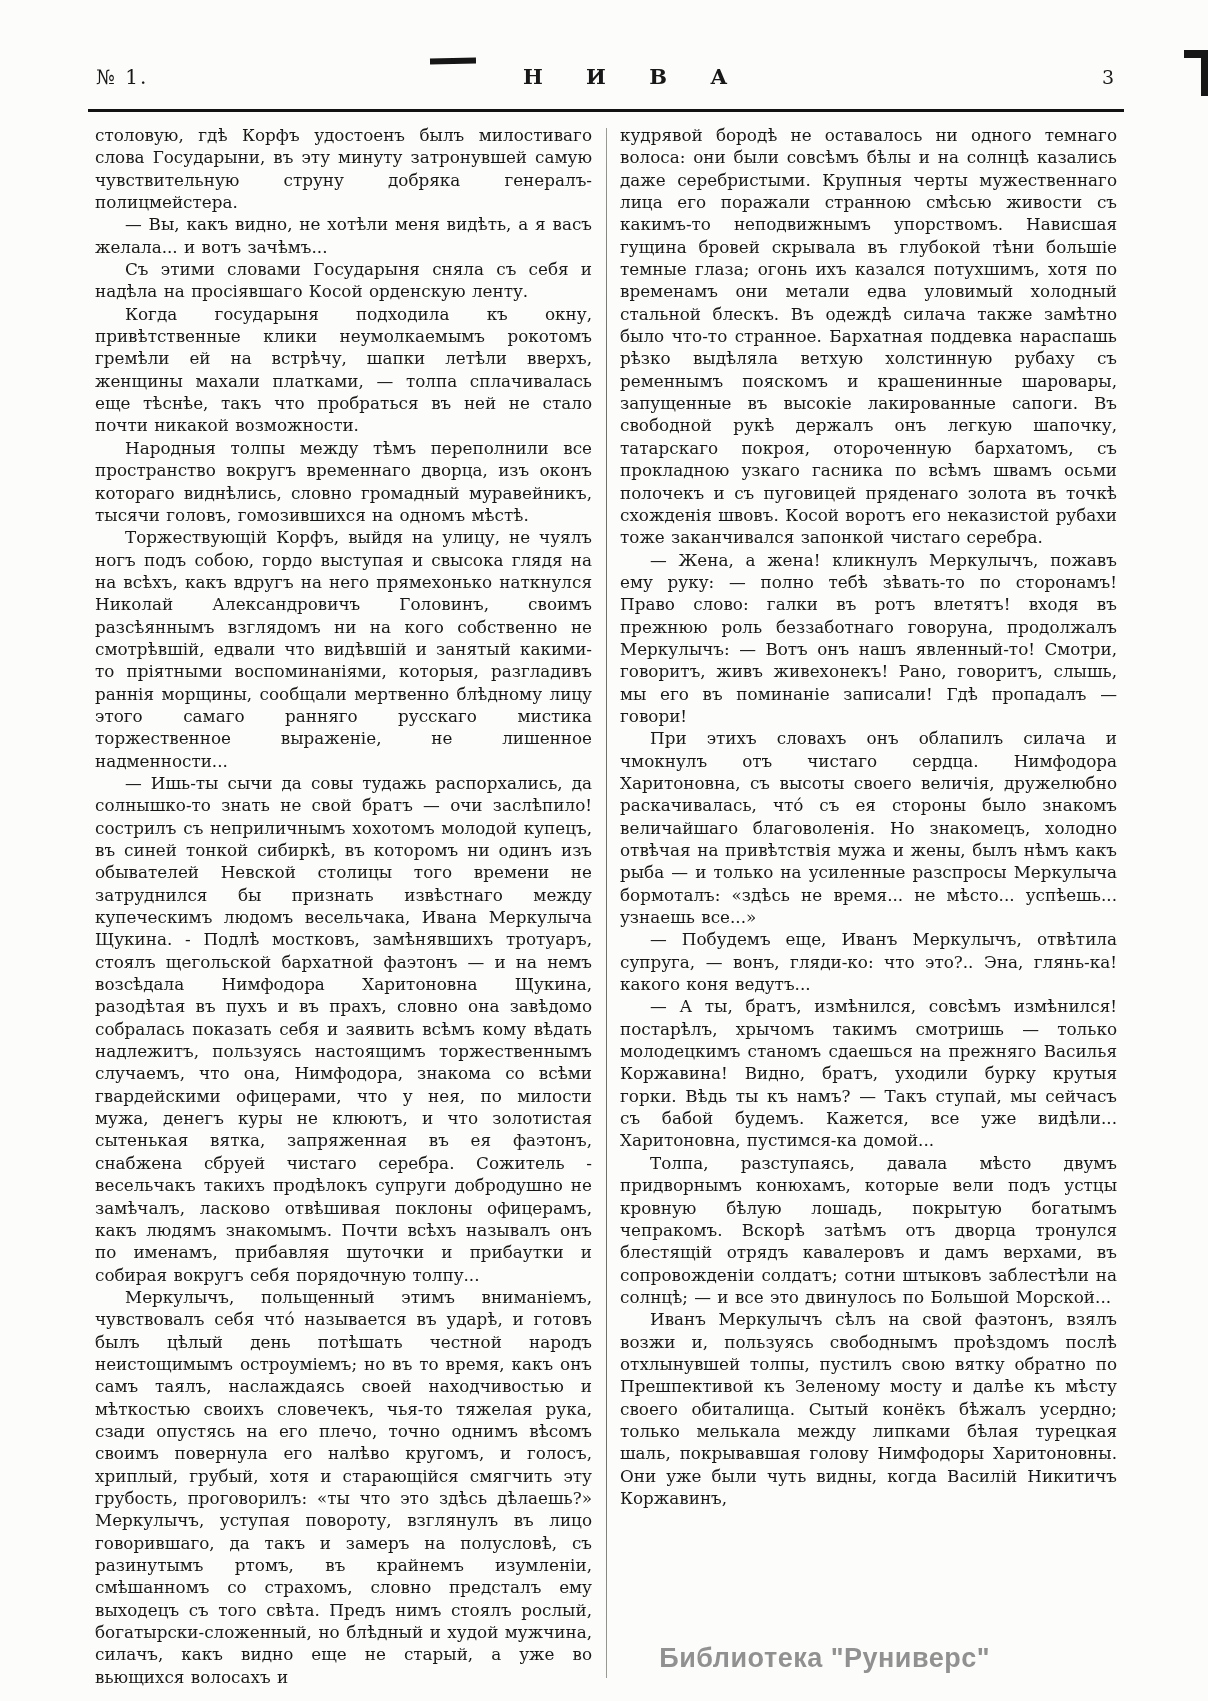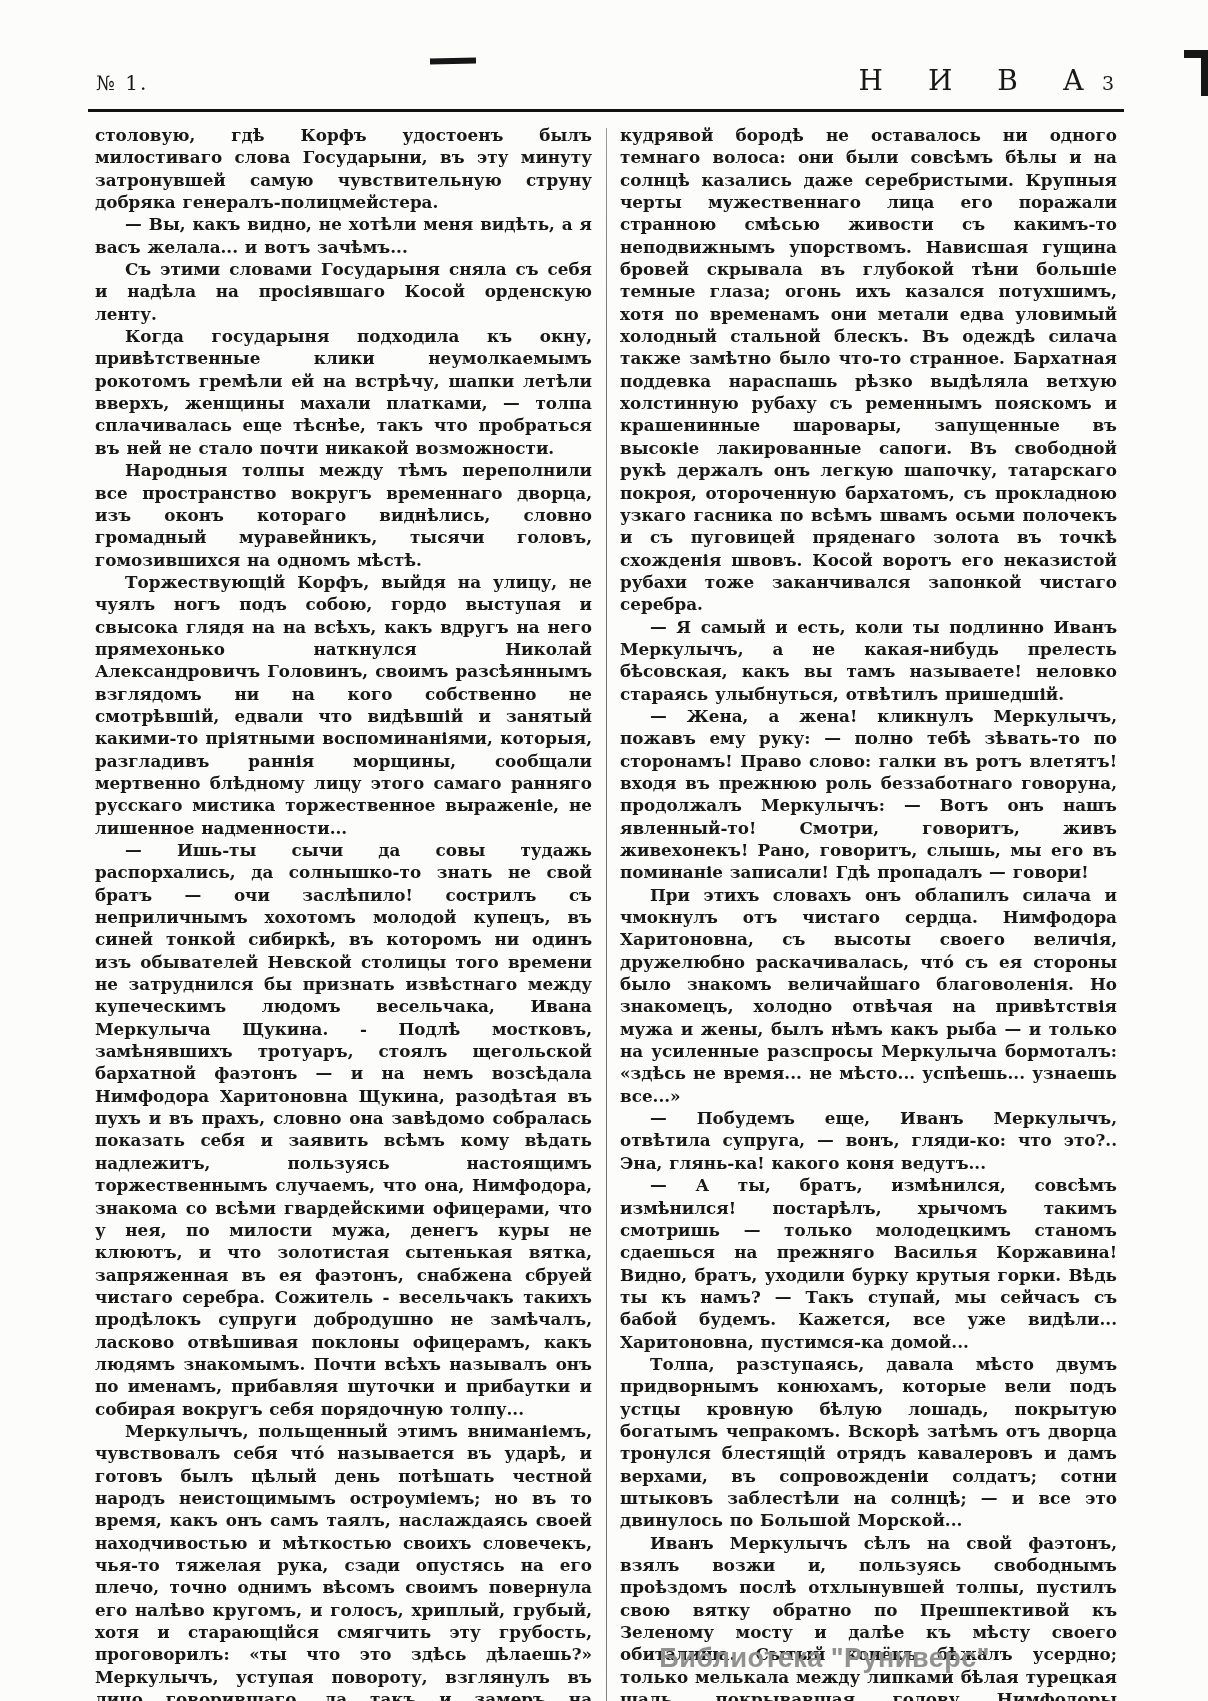--- a/index.html
+++ b/index.html
@@ -11,22 +11,22 @@
     color:#181818;
     overflow:hidden;
   }
   
   .masthead{
     position:absolute;top:64px;left:96px;width:1018px;
     display:flex;align-items:baseline;
   }
   .issue-no{font-size:20px;letter-spacing:2px;white-space:nowrap;}
   .mast-title{
-    flex:1;text-align:right;margin:0;
-    font-size:28px;font-weight:normal;letter-spacing:18px;
+    flex:1;text-align:center;margin:0;
+    font-size:21px;font-weight:bold;letter-spacing:18px;
     text-indent:18px; 
   }
   .page-no{font-size:19px;white-space:nowrap;}
   .head-rule{
     position:absolute;top:109px;left:88px;width:1036px;height:3px;
     background:#121212;
   }
   
   .columns{
     position:absolute;top:124px;left:95px;width:1022px;
@@ -37,21 +37,20 @@
     width:1px;background:linear-gradient(#9a9a96,#6f6f6b 15%,#6f6f6b 85%,#9a9a96);
     margin:4px 13px 10px 14px;
   }
   .para{
     margin:0;
     font-size:16.8px;
     line-height:22.35px;
     text-align:justify;
     text-indent:30px;
     word-spacing:1px;
-    font-weight:bold;
   }
   .para.noindent{text-indent:0;}
   
   .artifact{position:absolute;background:#161616;}
   .artifact-dash{top:58px;left:430px;width:46px;height:6px;transform:rotate(-1deg);}
   .artifact-corner-h{top:50px;right:0;width:24px;height:8px;}
   .artifact-corner-v{top:50px;right:0;width:7px;height:46px;}
   
   .watermark{
     position:absolute;bottom:27px;right:218px;
@@ -86,21 +85,20 @@
       <p class="para">Народныя толпы между тѣмъ переполнили все пространство вокругъ временнаго дворца, изъ оконъ котораго виднѣлись, словно громадный муравейникъ, тысячи головъ, гомозившихся на одномъ мѣстѣ.</p>
       <p class="para">Торжествующій Корфъ, выйдя на улицу, не чуялъ ногъ подъ собою, гордо выступая и свысока глядя на на всѣхъ, какъ вдругъ на него прямехонько наткнулся Николай Александровичъ Головинъ, своимъ разсѣяннымъ взглядомъ ни на кого собственно не смотрѣвшій, едвали что видѣвшій и занятый какими-то пріятными воспоминаніями, которыя, разгладивъ раннія морщины, сообщали мертвенно блѣдному лицу этого самаго ранняго русскаго мистика торжественное выраженіе, не лишенное надменности...</p>
       <p class="para">— Ишь-ты сычи да совы тудажь распорхались, да солнышко-то знать не свой братъ — очи заслѣпило! сострилъ съ неприличнымъ хохотомъ молодой купецъ, въ синей тонкой сибиркѣ, въ которомъ ни одинъ изъ обывателей Невской столицы того времени не затруднился бы признать извѣстнаго между купеческимъ людомъ весельчака, Ивана Меркулыча Щукина. - Подлѣ мостковъ, замѣнявшихъ тротуаръ, стоялъ щегольской бархатной фаэтонъ — и на немъ возсѣдала Нимфодора Харитоновна Щукина, разодѣтая въ пухъ и въ прахъ, словно она завѣдомо собралась показать себя и заявить всѣмъ кому вѣдать надлежитъ, пользуясь настоящимъ торжественнымъ случаемъ, что она, Нимфодора, знакома со всѣми гвардейскими офицерами, что у нея, по милости мужа, денегъ куры не клюютъ, и что золотистая сытенькая вятка, запряженная въ ея фаэтонъ, снабжена сбруей чистаго серебра. Сожитель - весельчакъ такихъ продѣлокъ супруги добродушно не замѣчалъ, ласково отвѣшивая поклоны офицерамъ, какъ людямъ знакомымъ. Почти всѣхъ называлъ онъ по именамъ, прибавляя шуточки и прибаутки и собирая вокругъ себя порядочную толпу...</p>
       <p class="para">Меркулычъ, польщенный этимъ вниманіемъ, чувствовалъ себя чтó называется въ ударѣ, и готовъ былъ цѣлый день потѣшать честной народъ неистощимымъ остроуміемъ; но въ то время, какъ онъ самъ таялъ, наслаждаясь своей находчивостью и мѣткостью своихъ словечекъ, чья-то тяжелая рука, сзади опустясь на его плечо, точно однимъ вѣсомъ своимъ повернула его налѣво кругомъ, и голосъ, хриплый, грубый, хотя и старающійся смягчить эту грубость, проговорилъ: «ты что это здѣсь дѣлаешь?» Меркулычъ, уступая повороту, взглянулъ въ лицо говорившаго, да такъ и замеръ на полусловѣ, съ разинутымъ ртомъ, въ крайнемъ изумленіи, смѣшанномъ со страхомъ, словно предсталъ ему выходецъ съ того свѣта. Предъ нимъ стоялъ рослый, богатырски-сложенный, но блѣдный и худой мужчина, силачъ, какъ видно еще не старый, а уже во вьющихся волосахъ и</p>
     </section>
 
     <div class="col-divider"></div>
 
     <section class="col">
       <p class="para noindent">кудрявой бородѣ не оставалось ни одного темнаго волоса: они были совсѣмъ бѣлы и на солнцѣ казались даже серебристыми. Крупныя черты мужественнаго лица его поражали странною смѣсью живости съ какимъ-то неподвижнымъ упорствомъ. Нависшая гущина бровей скрывала въ глубокой тѣни большіе темные глаза; огонь ихъ казался потухшимъ, хотя по временамъ они метали едва уловимый холодный стальной блескъ. Въ одеждѣ силача также замѣтно было что-то странное. Бархатная поддевка нараспашь рѣзко выдѣляла ветхую холстинную рубаху съ ременнымъ пояскомъ и крашенинные шаровары, запущенные въ высокіе лакированные сапоги. Въ свободной рукѣ держалъ онъ легкую шапочку, татарскаго покроя, отороченную бархатомъ, съ прокладною узкаго гасника по всѣмъ швамъ осьми полочекъ и съ пуговицей пряденаго золота въ точкѣ схожденія швовъ. Косой воротъ его неказистой рубахи тоже заканчивался запонкой чистаго серебра.</p>
-      <p class="para">— Я самый и есть, коли ты подлинно Иванъ Меркулычъ, а не какая-нибудь прелесть бѣсовская, какъ вы тамъ называете! неловко стараясь улыбнуться, отвѣтилъ пришедшій.</p>
       <p class="para">— Жена, а жена! кликнулъ Меркулычъ, пожавъ ему руку: — полно тебѣ зѣвать-то по сторонамъ! Право слово: галки въ ротъ влетятъ! входя въ прежнюю роль беззаботнаго говоруна, продолжалъ Меркулычъ: — Вотъ онъ нашъ явленный-то! Смотри, говоритъ, живъ живехонекъ! Рано, говоритъ, слышь, мы его въ поминаніе записали! Гдѣ пропадалъ — говори!</p>
       <p class="para">При этихъ словахъ онъ облапилъ силача и чмокнулъ отъ чистаго сердца. Нимфодора Харитоновна, съ высоты своего величія, дружелюбно раскачивалась, чтó съ ея стороны было знакомъ величайшаго благоволенія. Но знакомецъ, холодно отвѣчая на привѣтствія мужа и жены, былъ нѣмъ какъ рыба — и только на усиленные разспросы Меркулыча бормоталъ: «здѣсь не время... не мѣсто... успѣешь... узнаешь все...»</p>
       <p class="para">— Побудемъ еще, Иванъ Меркулычъ, отвѣтила супруга, — вонъ, гляди-ко: что это?.. Эна, глянь-ка! какого коня ведутъ...</p>
       <p class="para">— А ты, братъ, измѣнился, совсѣмъ измѣнился! постарѣлъ, хрычомъ такимъ смотришь — только молодецкимъ станомъ сдаешься на прежняго Василья Коржавина! Видно, братъ, уходили бурку крутыя горки. Вѣдь ты къ намъ? — Такъ ступай, мы сейчасъ съ бабой будемъ. Кажется, все уже видѣли... Харитоновна, пустимся-ка домой...</p>
       <p class="para">Толпа, разступаясь, давала мѣсто двумъ придворнымъ конюхамъ, которые вели подъ устцы кровную бѣлую лошадь, покрытую богатымъ чепракомъ. Вскорѣ затѣмъ отъ дворца тронулся блестящій отрядъ кавалеровъ и дамъ верхами, въ сопровожденіи солдатъ; сотни штыковъ заблестѣли на солнцѣ; — и все это двинулось по Большой Морской...</p>
       <p class="para">Иванъ Меркулычъ сѣлъ на свой фаэтонъ, взялъ возжи и, пользуясь свободнымъ проѣздомъ послѣ отхлынувшей толпы, пустилъ свою вятку обратно по Прешпективой къ Зеленому мосту и далѣе къ мѣсту своего обиталища. Сытый конёкъ бѣжалъ усердно; только мелькала между липками бѣлая турецкая шаль, покрывавшая голову Нимфодоры Харитоновны. Они уже были чуть видны, когда Василій Никитичъ Коржавинъ,</p>
     </section>
 
   </main>
 

